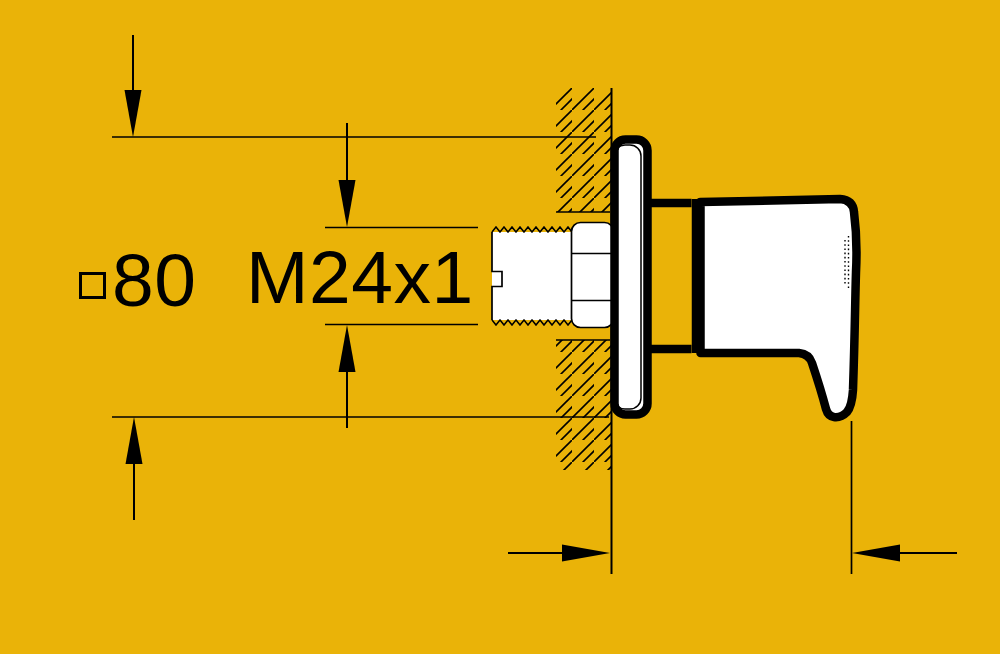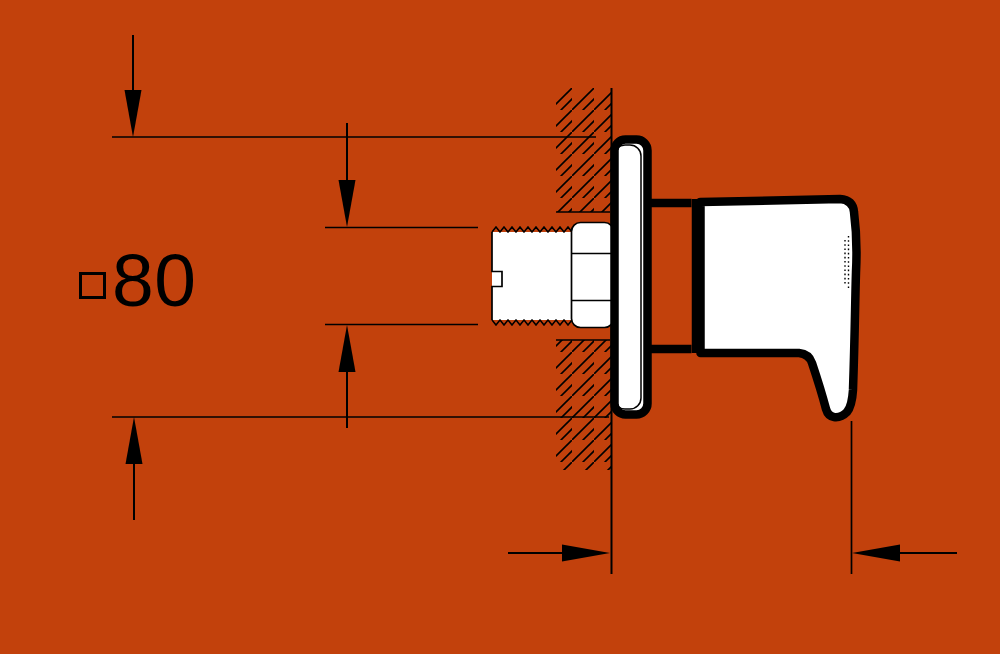--- a/index.html
+++ b/index.html
@@ -1,19 +1,19 @@
 <!DOCTYPE html>
 <html><head>
 <meta charset="utf-8">
 <style>
   html,body{margin:0;padding:0;background:#ffffff;}
   .canvas{
     position:relative;
     width:1000px;height:654px;
-    background:#c2410c;
+    background:#eab308;
     font-family:"Liberation Sans", sans-serif;
     overflow:hidden;
   }
   .drawing-svg{position:absolute;left:0;top:0;}
   .dim-text{
     position:absolute;
     color:#000;
     font-size:75px;
     line-height:1;
     letter-spacing:0.5px;
@@ -115,14 +115,15 @@
                Q821,390 812,363 Q809,354 799,353
                L700.5,353 Z" fill="#fff" stroke="#000" stroke-width="8.5" stroke-linejoin="round"></path>
 
       <line x1="845" y1="240" x2="845" y2="286" stroke="#000" stroke-width="1.4" stroke-dasharray="1.6 2.6"></line>
       <line x1="848.5" y1="236" x2="848.5" y2="290" stroke="#000" stroke-width="1.4" stroke-dasharray="1.6 2.6"></line>
     </g>
   </svg>
 
   <span class="sq-icon"></span>
   <div class="dim-text label-plate">80</div>
+  <div class="dim-text label-thread">M24x1</div>
 
 </div>
 
 </body></html>

